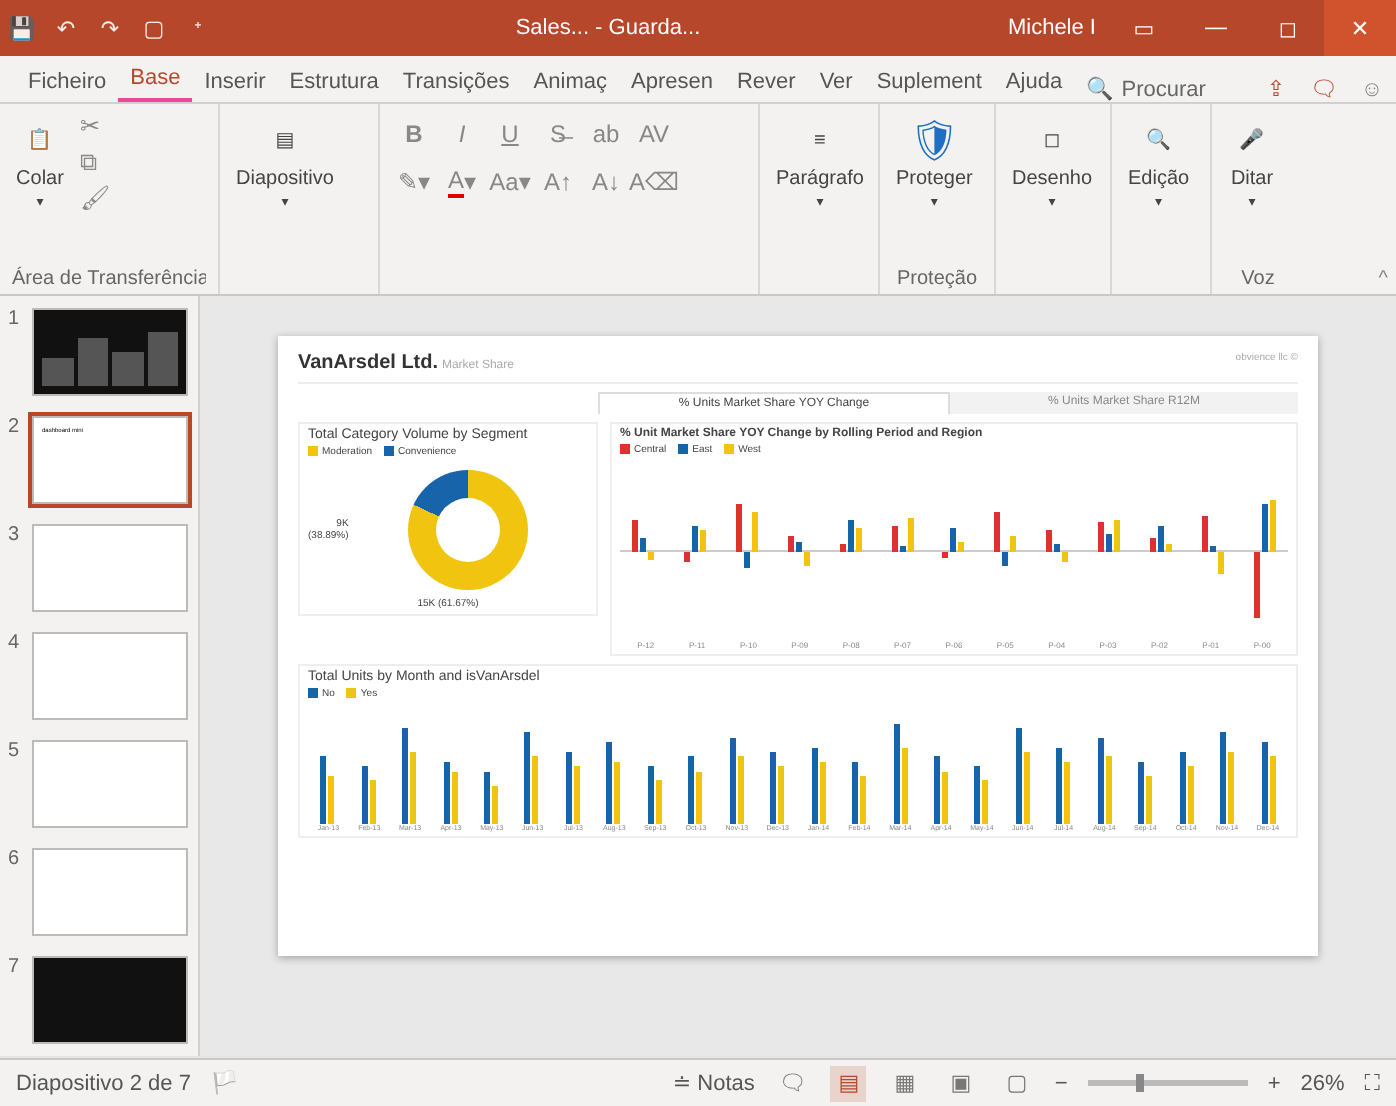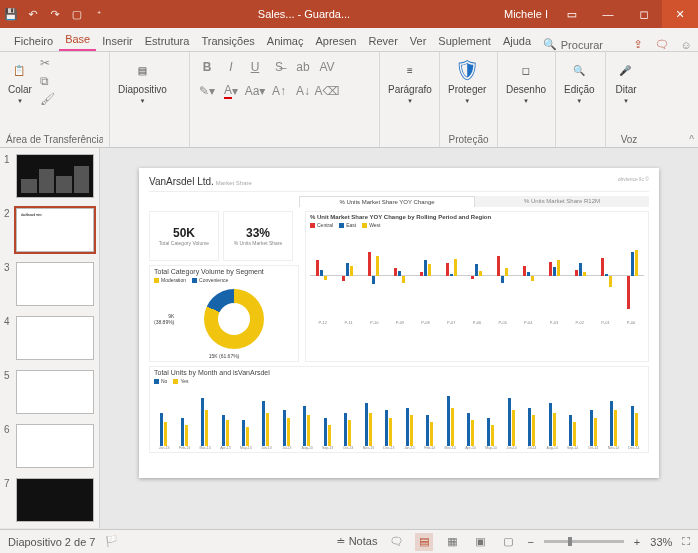--- a/index.html
+++ b/index.html
@@ -39,21 +39,21 @@
 .thumbs { width: 100px; background: #f3f2f1; border-right: 1px solid #d0d0d0; overflow-y: auto; padding: 6px 4px; }
 .thumb-wrap { display: flex; gap: 4px; margin-bottom: 10px; }
 .thumb-num { font-size: 10px; color: #666; width: 8px; }
 .thumb { width: 78px; height: 44px; background: #fff; border: 1px solid #bbb; position: relative; overflow: hidden; }
 .thumb.active { outline: 2px solid #b7472a; }
 .scroll-area { flex: 1; background: #e8e8e8; display: flex; align-items: flex-start; justify-content: center; padding: 20px 8px; overflow: auto; }
 
 
 .slide { width: 520px; height: 310px; background: #fff; box-shadow: 0 1px 4px rgba(0,0,0,.3); padding: 8px 10px; font-size: 7px; color: #444; }
 .slide-header { display: flex; justify-content: space-between; border-bottom: 1px solid #eee; padding-bottom: 4px; }
-.slide-title { font-size: 10px; font-weight: normal; color: #333; }
+.slide-title { font-size: 10px; font-weight: bold; color: #333; }
 .tabs2 { display: flex; font-size: 6px; margin-top: 4px; }
 .tab2 { flex: 1; text-align: center; padding: 2px; background: #f2f2f2; color: #888; }
 .tab2.active { background: #fff; color: #444; border: 1px solid #ddd; border-bottom: none; }
 .row1 { display: flex; gap: 6px; margin-top: 4px; }
 .kpi { width: 70px; height: 50px; border: 1px solid #eee; display: flex; flex-direction: column; align-items: center; justify-content: center; }
 .kpi .val { font-size: 12px; font-weight: bold; color: #222; }
 .kpi .lbl { font-size: 5px; color: #888; text-align: center; }
 .chart1 { flex: 1; border: 1px solid #eee; padding: 2px 4px; }
 .chart1 .ctitle { font-size: 6px; font-weight: bold; }
 .legend { display: flex; gap: 6px; font-size: 5px; margin: 2px 0; }
@@ -286,30 +286,20 @@
       </div>
 
       <div class="tabs2">
         <div style="width:150px;"></div>
         <div class="tab2 active">% Units Market Share YOY Change</div>
         <div class="tab2">% Units Market Share R12M</div>
       </div>
 
       <div class="row1">
         <div style="display:flex;flex-direction:column;gap:4px;">
-          <div style="display:flex;gap:4px;">
-            <div class="kpi">
-              <div class="val">50K</div>
-              <div class="lbl">Total Category Volume</div>
-            </div>
-            <div class="kpi">
-              <div class="val">33%</div>
-              <div class="lbl">% Units Market Share</div>
-            </div>
-          </div>
           <div class="donut-box">
             <div class="ctitle">Total Category Volume by Segment</div>
             <div class="legend">
               <span class="lg-w">Moderation</span>
               <span class="lg-e">Convenience</span>
             </div>
             <div style="display:flex;align-items:center;">
               <div style="font-size:5px;text-align:right;">
                 <div>9K</div>
                 <div>(38.89%)</div>
@@ -554,15 +544,15 @@
   <div class="spacer"></div>
   <span>≐ <span>Notas</span></span>
   <span class="viewbtn">🗨</span>
   <span class="viewbtn active">▤</span>
   <span class="viewbtn">▦</span>
   <span class="viewbtn">▣</span>
   <span class="viewbtn">▢</span>
   <span>−</span>
   <div class="zoom-slider"></div>
   <span>+</span>
-  <span>33%</span>
+  <span>26%</span>
   <span>⛶</span>
 </div>
 
 </body></html>

